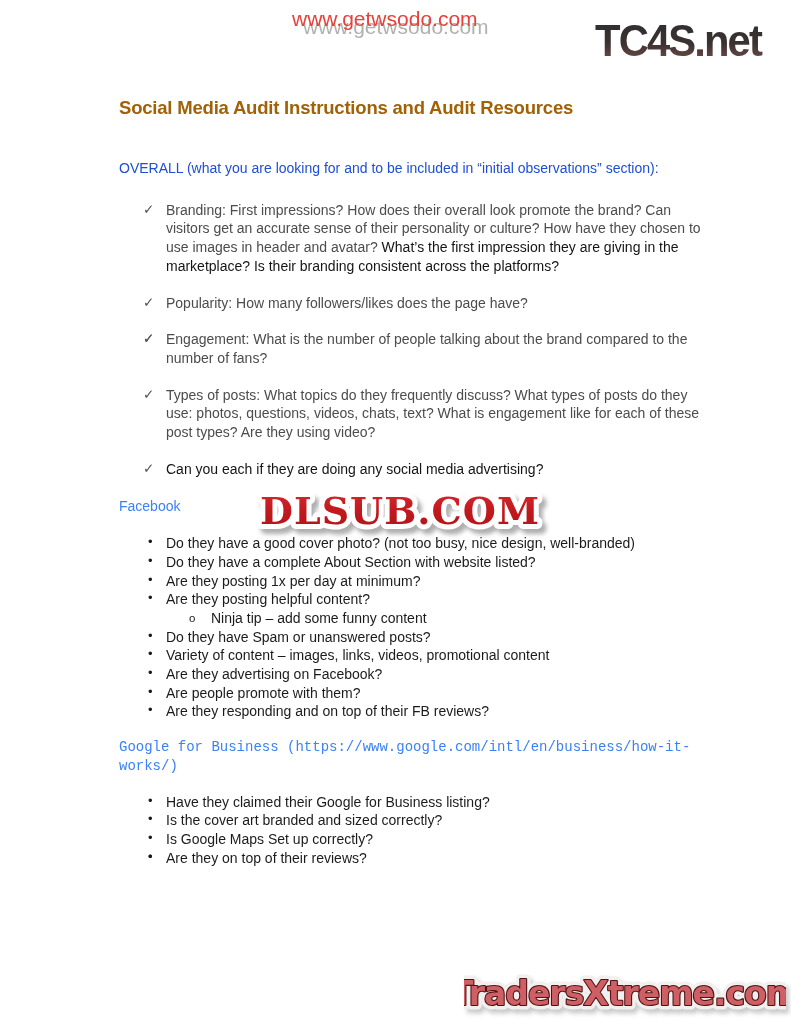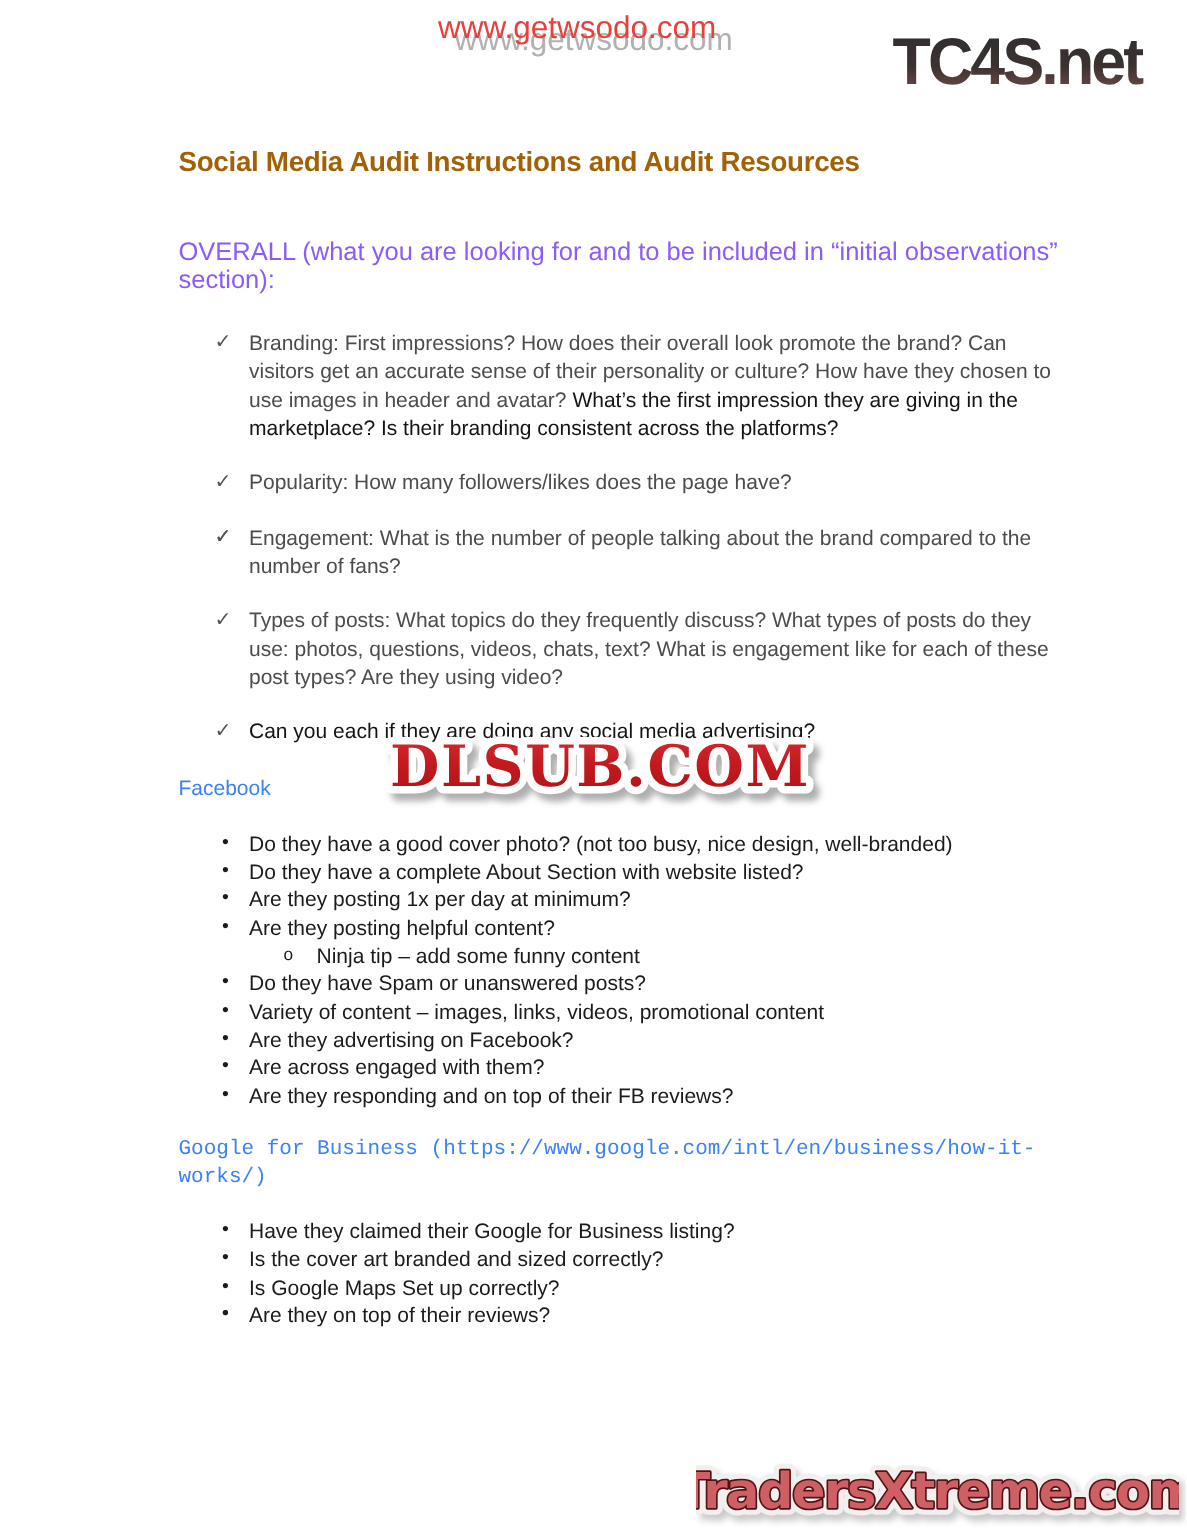--- a/index.html
+++ b/index.html
@@ -16,21 +16,21 @@
   
   .wm-top{position:absolute;top:7px;left:292px;width:230px;height:40px;font-size:21px;}
   .wm-gray{position:absolute;left:11px;top:8px;color:#b2b0b0;white-space:nowrap;}
   .wm-red{position:absolute;left:0;top:0;color:#e8403a;white-space:nowrap;}
   .tc4s-wrap{position:absolute;top:3px;right:0;width:196px;height:52px;margin-top:12px;}
   
   .title{
     margin:0;font-size:18.5px;font-weight:bold;color:#a16207;
     letter-spacing:-0.2px;line-height:22px;
   }
-  .overall-heading{margin:40px 0 0 0;font-size:17px;color:#8b5cf6;line-height:18.7px;}
+  .overall-heading{margin:40px 0 0 0;font-size:14px;color:#1d4ed8;line-height:18.7px;}
   .section-heading{margin:19px 0 0 0;font-size:14px;color:#3b82f6;line-height:18.7px;}
   
   ul.check-list{list-style:none;margin:23px 0 0 0;padding:0;font-size:14px;line-height:18.7px;}
   ul.check-list li{position:relative;padding-left:47px;margin-bottom:18px;max-width:567px;}
   ul.check-list .mark{position:absolute;left:24px;top:0;color:#555555;font-size:13.5px;}
   .t-gray{color:#4c4c4c;}
   .t-dark{color:#141414;}
   
   ul.dot-list{list-style:none;margin:17px 0 0 0;padding:0;font-size:14px;line-height:18.7px;color:#1b1b1b;}
   ul.dot-list li{max-width:590px;}
@@ -118,21 +118,21 @@
       <li class="dot-item">
         <div class="drow"><span class="dot">•</span><span class="dtext">Do they have Spam or unanswered posts?</span></div>
       </li>
       <li class="dot-item">
         <div class="drow"><span class="dot">•</span><span class="dtext">Variety of content – images, links, videos, promotional content</span></div>
       </li>
       <li class="dot-item">
         <div class="drow"><span class="dot">•</span><span class="dtext">Are they advertising on Facebook?</span></div>
       </li>
       <li class="dot-item">
-        <div class="drow"><span class="dot">•</span><span class="dtext">Are across engaged with them?</span></div>
+        <div class="drow"><span class="dot">•</span><span class="dtext">Are people promote with them?</span></div>
       </li>
       <li class="dot-item">
         <div class="drow"><span class="dot">•</span><span class="dtext">Are they responding and on top of their FB reviews?</span></div>
       </li>
     </ul>
 
   <p class="section-heading" id="google-heading">Google for Business (https://www.google.com/intl/en/business/how-it-works/)</p>
   <ul class="dot-list" id="google-list">
       <li class="dot-item">
         <div class="drow"><span class="dot">•</span><span class="dtext">Have they claimed their Google for Business listing?</span></div>

